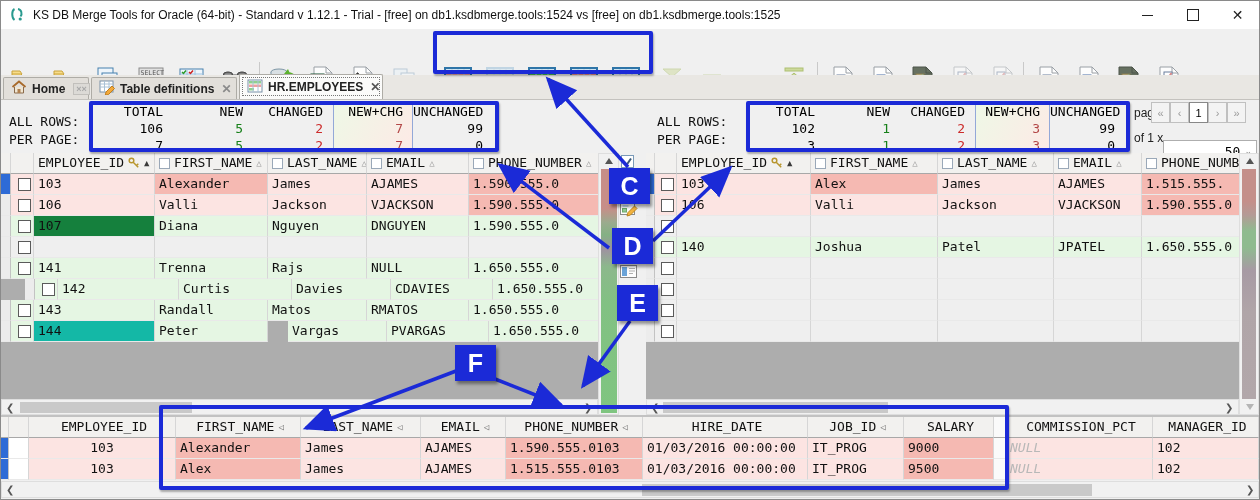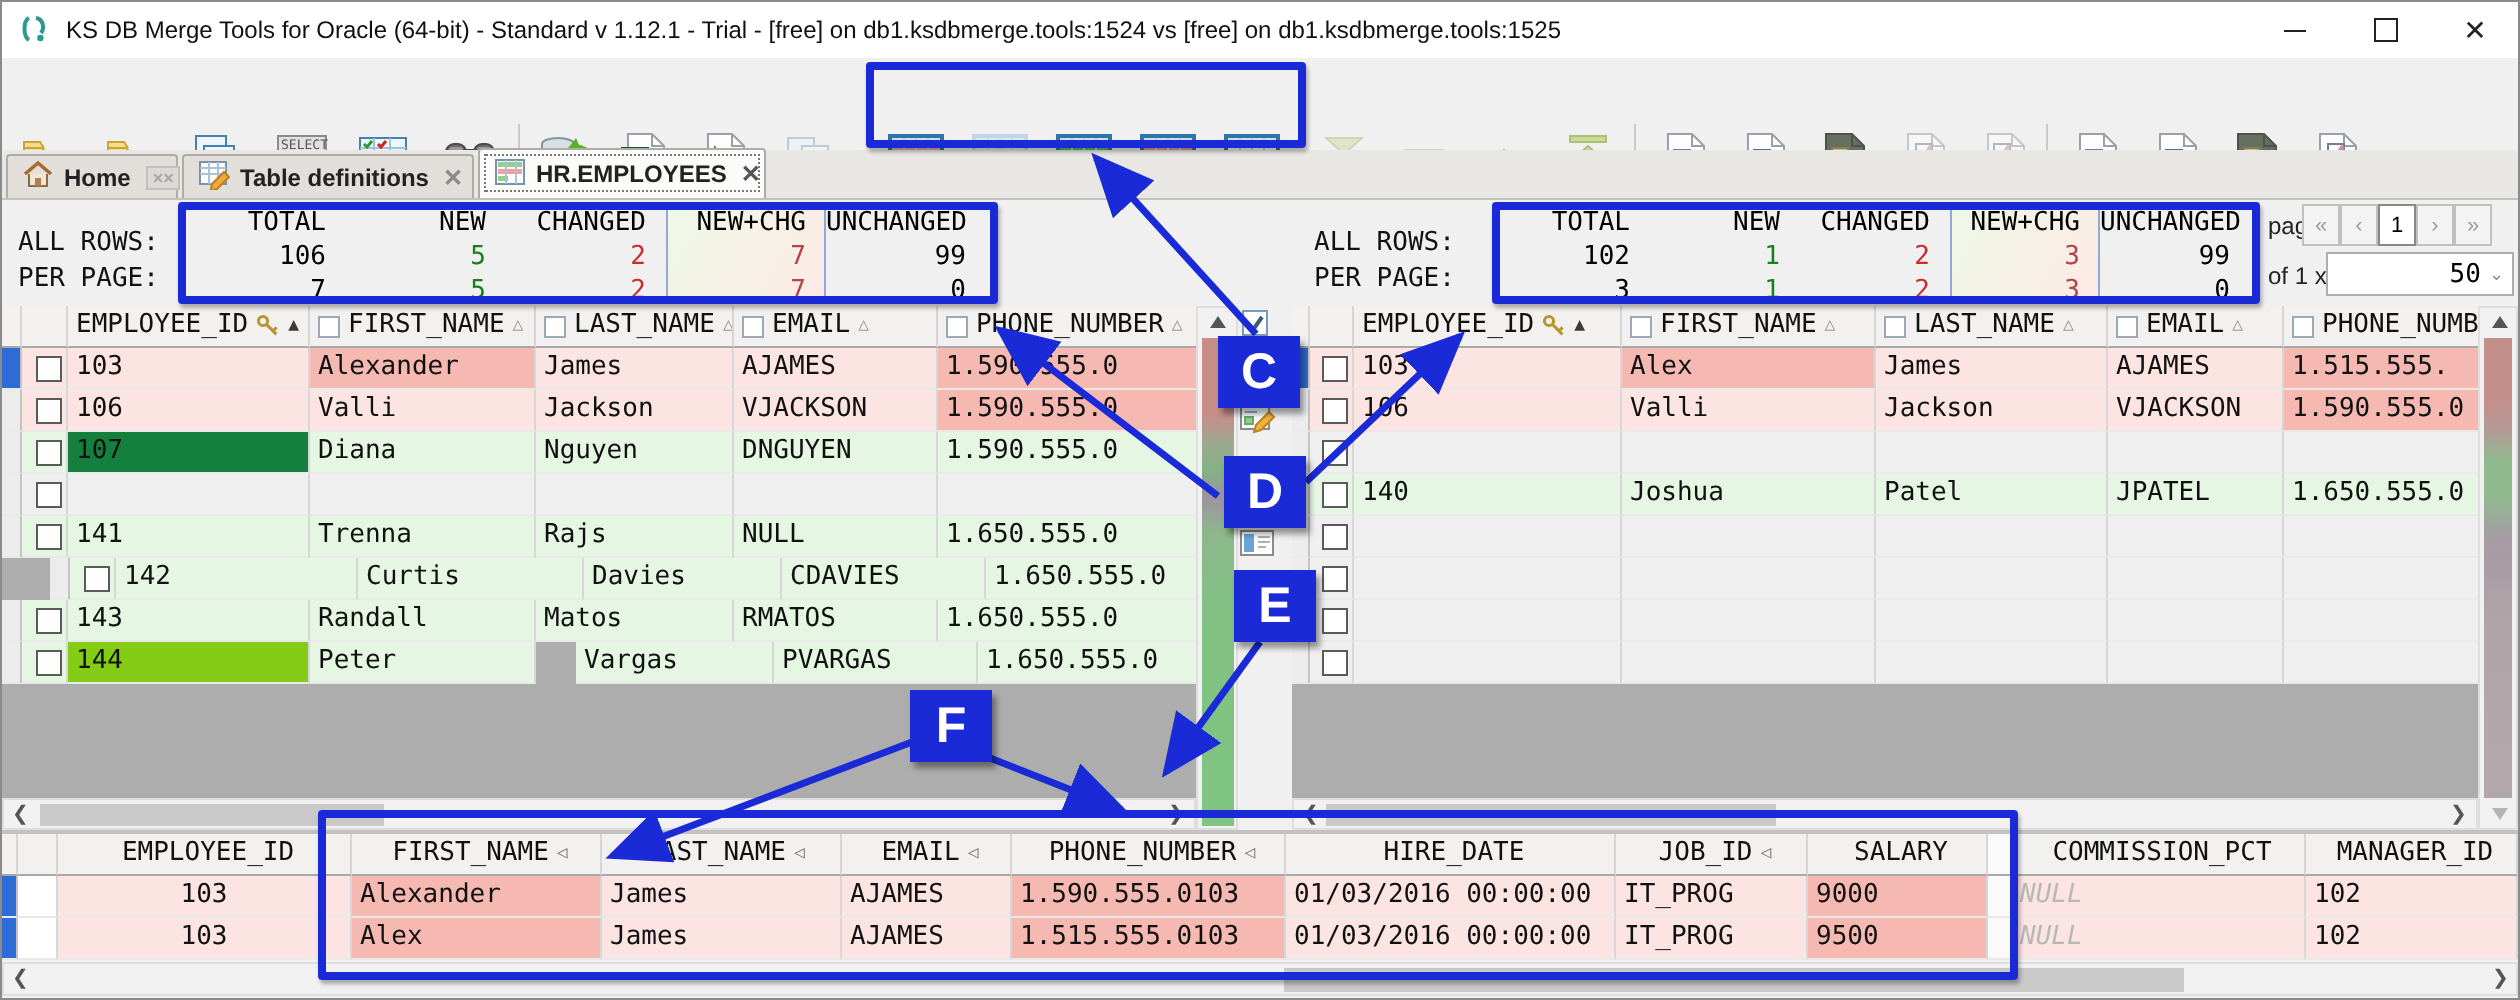--- a/index.html
+++ b/index.html
@@ -360,21 +360,21 @@
     </div>
 
   <div>
     <span class="pagerlbl" style="left:1133px;top:105px">page</span>
     <div class="pagerbtn" style="left:1150px;top:101px">«</div>
     <div class="pagerbtn" style="left:1169px;top:101px">‹</div>
     <div class="pagerbtn cur" style="left:1188px;top:101px">1</div>
     <div class="pagerbtn" style="left:1207px;top:101px">›</div>
     <div class="pagerbtn" style="left:1226px;top:101px">»</div>
     <span class="pagerlbl" style="left:1133px;top:130px">of 1 x</span>
-    <div class="dropdown" style="left:1162px;top:125px;width:94px;height:22px">
+    <div class="dropdown" style="left:1162px;top:139px;width:94px;height:22px">
       <span class="mono" style="flex:1;text-align:right;font-size:13px;padding-right:4px">50</span>
       <span style="color:#888;font-size:9px;padding-right:4px">⌄</span>
     </div>
   </div>
 
   <div class="gridhost" id="grid-left" style="left: 0px; width: 597px; height: 246px;">
       <div style="left: 0px; top: 0px; height: 21px; display: flex; position: absolute;">
         <div class="gcell ghead" style="width: 10px; height: 21px;"></div>
         <div class="gcell ghead" style="width: 23px; height: 21px;"></div>
         <div class="gcell ghead" style="width: 121px; height: 21px;">
@@ -483,21 +483,21 @@
         <div class="gcell" style="width: 113px; background: rgb(229, 246, 227);">Randall</div>
         <div class="gcell" style="width: 99px; background: rgb(229, 246, 227);">Matos</div>
         <div class="gcell" style="width: 102px; background: rgb(229, 246, 227);">RMATOS</div>
         <div class="gcell" style="width: 200px; background: rgb(229, 246, 227);">1.650.555.0</div>
       </div>
       <div class="grow" style="top: 168px;">
         <div class="gcell" style="width: 10px; background: rgb(236, 236, 236); border-right: 1px solid rgb(195, 195, 195); padding: 0px;"></div>
         <div class="gcell" style="width: 23px; background: rgb(229, 246, 227); display: flex;">
           <div class="cbx"></div>
         </div>
-        <div class="gcell" style="width: 121px; background: #84cc16;">144</div>
+        <div class="gcell" style="width: 121px; background: #14b8a6;">144</div>
         <div class="gcell" style="width: 113px; background: rgb(229, 246, 227);">Peter</div>
         <div class="gcell" style="width: 99px; background: rgb(229, 246, 227); margin-left: 20px;">Vargas</div>
         <div class="gcell" style="width: 102px; background: rgb(229, 246, 227);">PVARGAS</div>
         <div class="gcell" style="width: 200px; background: rgb(229, 246, 227);">1.650.555.0</div>
       </div>
     </div>
   <div class="gridhost" id="grid-right" style="left: 645px; width: 593px; height: 246px;">
       <div style="left: 0px; top: 0px; height: 21px; display: flex; position: absolute;">
         <div class="gcell ghead" style="width: 9px; height: 21px;"></div>
         <div class="gcell ghead" style="width: 22px; height: 21px;"></div>

